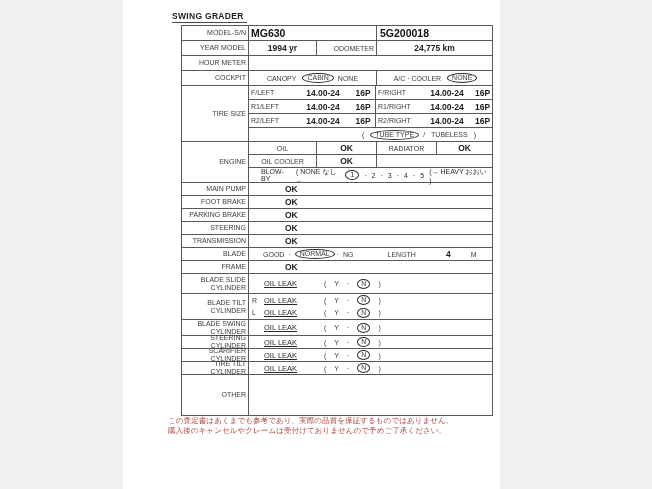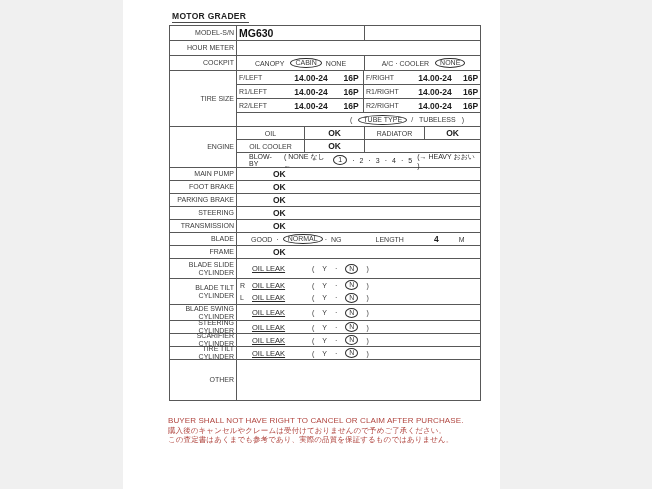--- a/index.html
+++ b/index.html
@@ -1,20 +1,20 @@
 <!DOCTYPE html>
 <html><head>
 <meta charset="utf-8">
 <style>
   * { margin:0; padding:0; box-sizing:border-box; }
   body { background:#e8e8e8; font-family:"Liberation Sans", sans-serif; }
   .screen { position:relative; width:652px; height:489px; background:#f0f0f0; overflow:hidden; color:#262626; }
   .page { position:absolute; left:123px; top:0; width:377px; height:489px; background:#ffffff; }
   .doc-title { position:absolute; left:49px; top:11px; font-size:8.5px; font-weight:bold; letter-spacing:.3px; color:#222; border-bottom:1px solid #4a4a4a; padding:0 3px 1px 0; }
-  .tbl { position:absolute; left:46px; top:25px; width:312px; border:1px solid #585858; font-size:8px; }
+  .tbl { position:absolute; left:58px; top:25px; width:312px; border:1px solid #585858; font-size:8px; }
   .row { display:flex; border-bottom:1px solid #585858; align-items:stretch; }
   .row:last-child { border-bottom:none; }
   .lab { width:67px; flex:0 0 67px; border-right:1px solid #585858; display:flex; align-items:center; justify-content:flex-end; text-align:right; padding-right:2px; font-size:7px; color:#3a3a3a; line-height:8px; }
   .cnt { flex:1; display:flex; align-items:center; min-width:0; }
   .br { border-right:1px solid #585858; }
   .c { justify-content:center; text-align:center; }
   .r { justify-content:flex-end; text-align:right; }
   .cell { display:flex; align-items:center; height:100%; }
   .v { font-weight:bold; font-size:8.5px; color:#1c1c1c; }
   .small { font-size:7px; color:#3a3a3a; }
@@ -44,33 +44,50 @@
   .disclaimer .jp { font-size:7.5px; }
   .blowby { font-size:7px; color:#2a2a2a; padding-left:12px; }
   .blowby span { margin-right:5px; }
 </style>
 </head>
 <body>
 
 <div class="screen">
   <div class="page">
 
-    <div class="doc-title">MOTOR GRADER</div>
+    <div class="doc-title">SWING GRADER</div>
 
     <div class="tbl">
 
       <div class="row h15">
         <div class="lab">MODEL-S/N</div>
         <div class="cnt">
           <div class="cell br" style="width:128px;padding-left:2px;">
             <span class="big">MG630</span>
           </div>
-        </div>
-      </div>
-
+          <div class="cell" style="flex:1;padding-left:3px;">
+            <span class="big">5G200018</span>
+          </div>
+        </div>
+      </div>
+
+      <div class="row h15">
+        <div class="lab">YEAR MODEL</div>
+        <div class="cnt">
+          <div class="cell br c" style="width:68px;">
+            <span class="v">1994 yr</span>
+          </div>
+          <div class="cell br r" style="width:60px;padding-right:2px;">
+            <span class="small">ODOMETER</span>
+          </div>
+          <div class="cell c" style="flex:1;">
+            <span class="v">24,775 km</span>
+          </div>
+        </div>
+      </div>
 
       <div class="row h15">
         <div class="lab">HOUR METER</div>
       </div>
 
       <div class="row h15">
         <div class="lab">COCKPIT</div>
         <div class="cnt">
           <div class="cell br c" style="width:128px;">
             <span class="small">CANOPY</span>
@@ -318,19 +335,18 @@
       </div>
 
       <div class="row h40">
         <div class="lab">OTHER</div>
         <div class="cnt"></div>
       </div>
 
     </div>
 
     <div class="disclaimer" style="color: rgb(176, 68, 62);">
-      <div>BUYER SHALL NOT HAVE RIGHT TO CANCEL OR CLAIM AFTER PURCHASE.</div>
+      <div class="jp">この査定書はあくまでも参考であり、実際の品質を保証するものではありません。</div>
       <div class="jp">購入後のキャンセルやクレームは受付けておりませんので予めご了承ください。</div>
-      <div class="jp">この査定書はあくまでも参考であり、実際の品質を保証するものではありません。</div>
     </div>
 
   </div>
 </div>
 
 </body></html>

